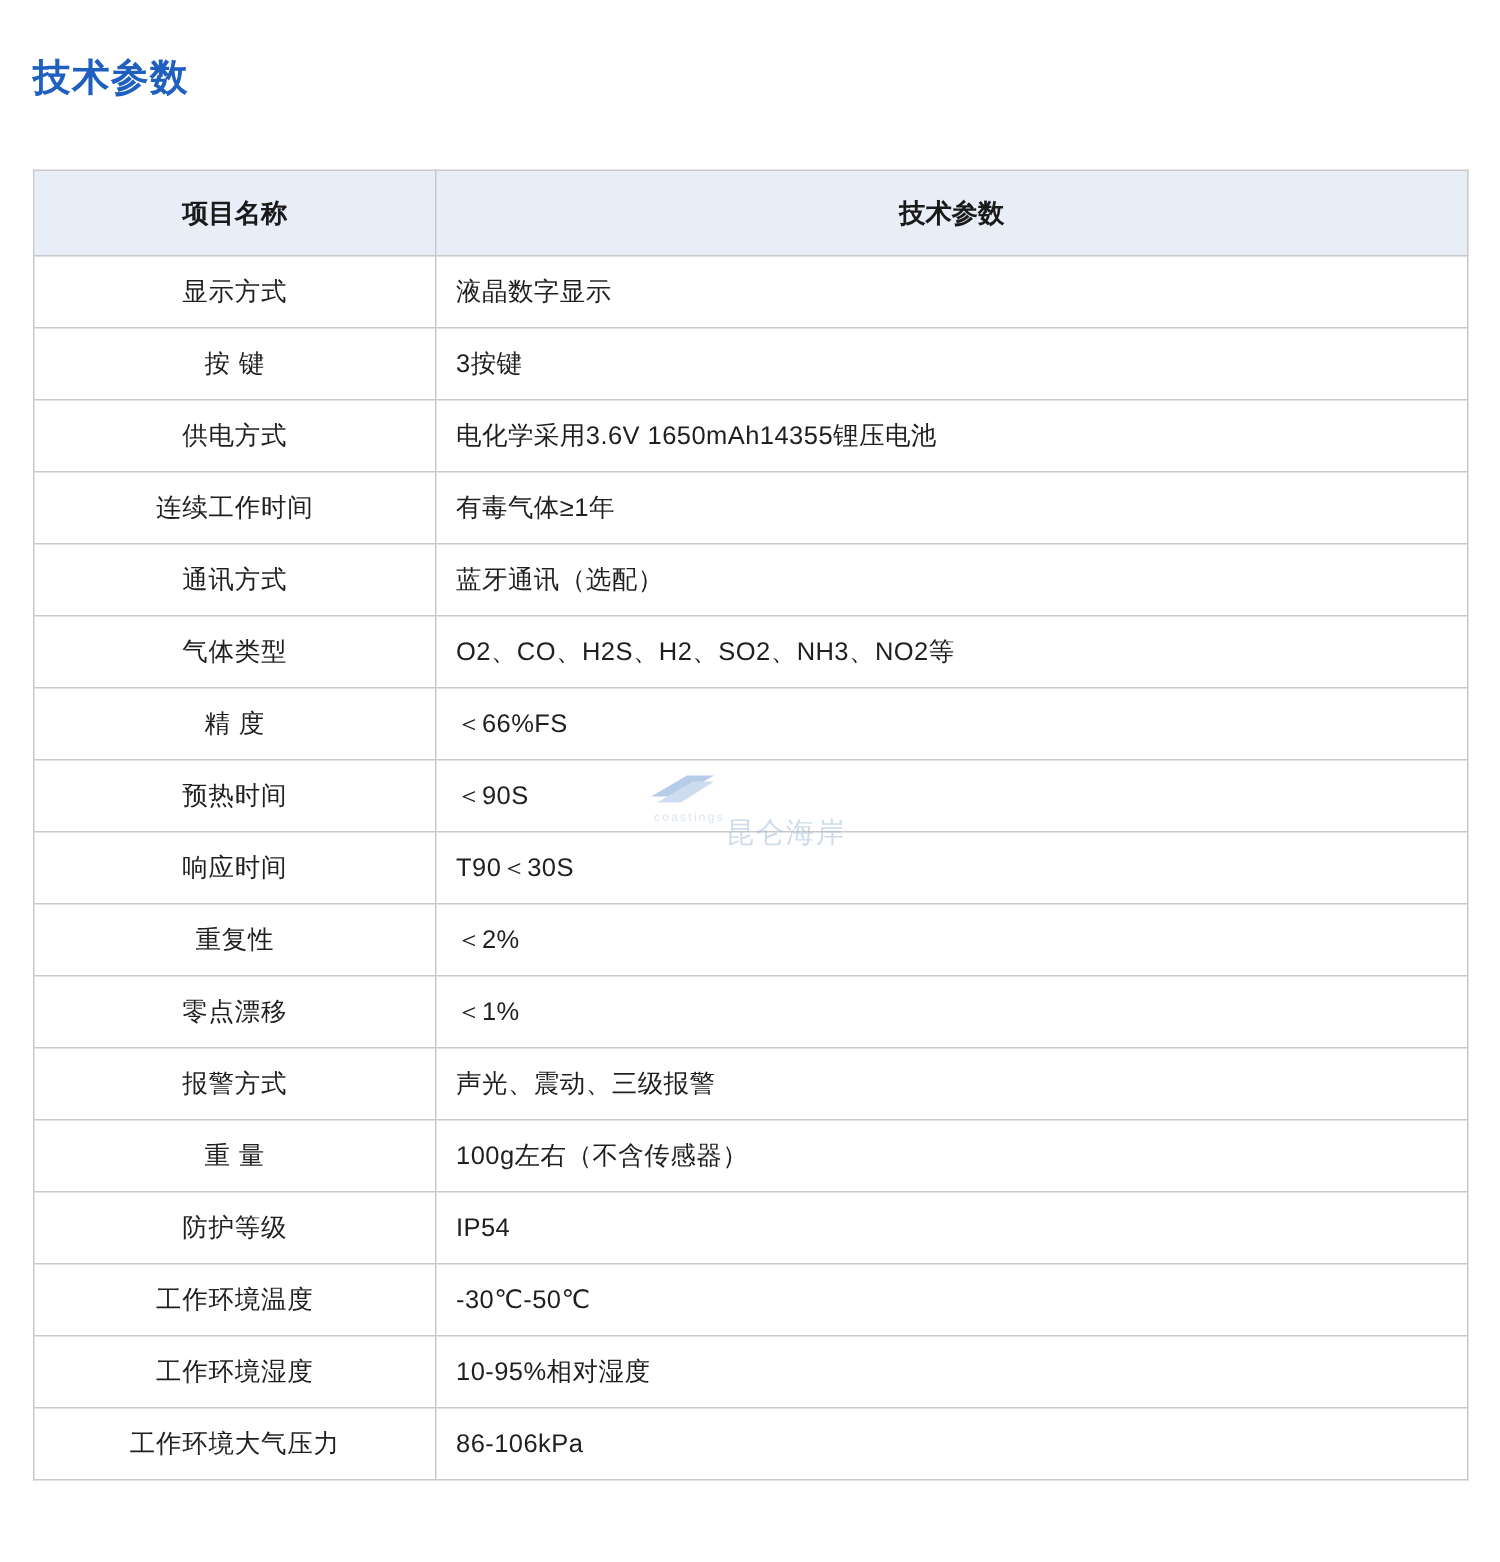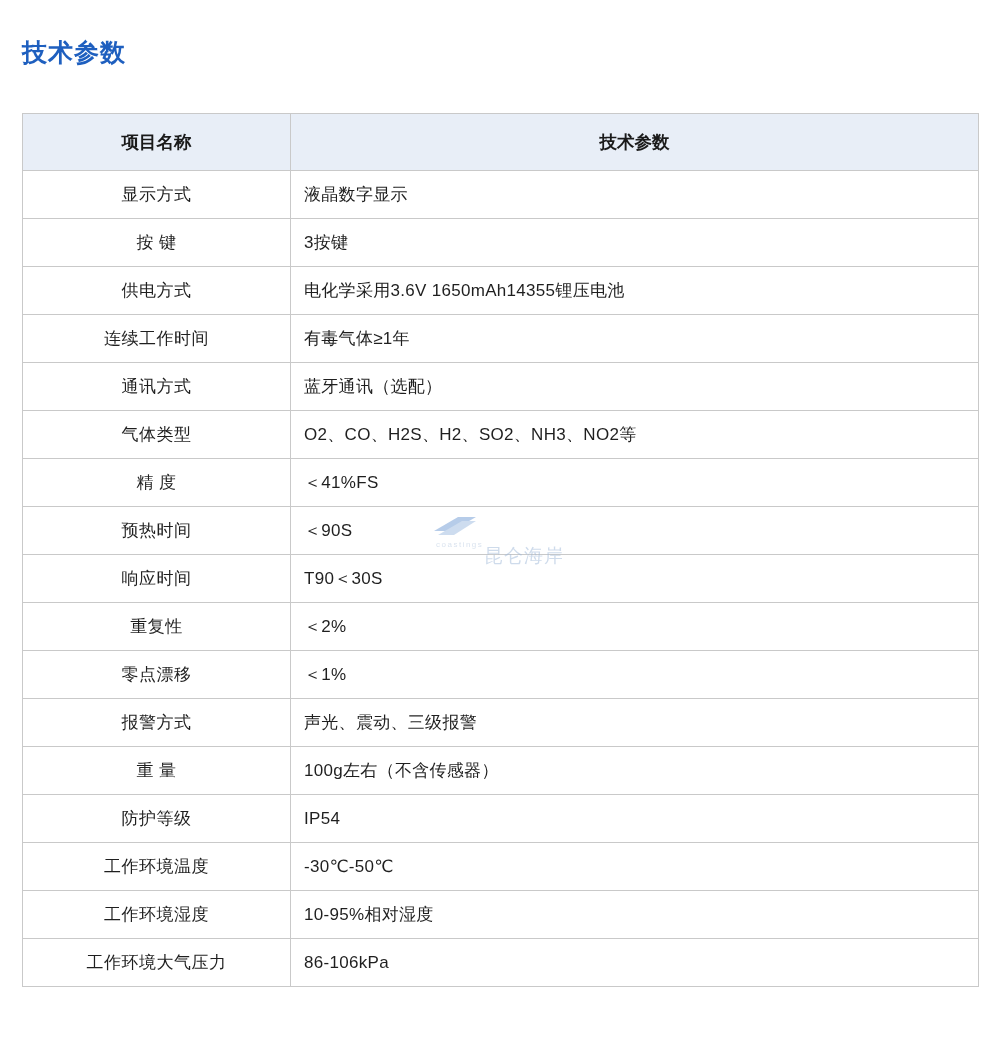--- a/index.html
+++ b/index.html
@@ -138,21 +138,21 @@
       <tr>
         <td class="name">通讯方式</td>
         <td class="value">蓝牙通讯（选配）</td>
       </tr>
       <tr>
         <td class="name">气体类型</td>
         <td class="value">O2、CO、H2S、H2、SO2、NH3、NO2等</td>
       </tr>
       <tr>
         <td class="name">精 度</td>
-        <td class="value">＜41%FS</td>
+        <td class="value">＜66%FS</td>
       </tr>
       <tr>
         <td class="name">预热时间</td>
         <td class="value">＜90S</td>
       </tr>
       <tr>
         <td class="name">响应时间</td>
         <td class="value">T90＜30S</td>
       </tr>
       <tr>

